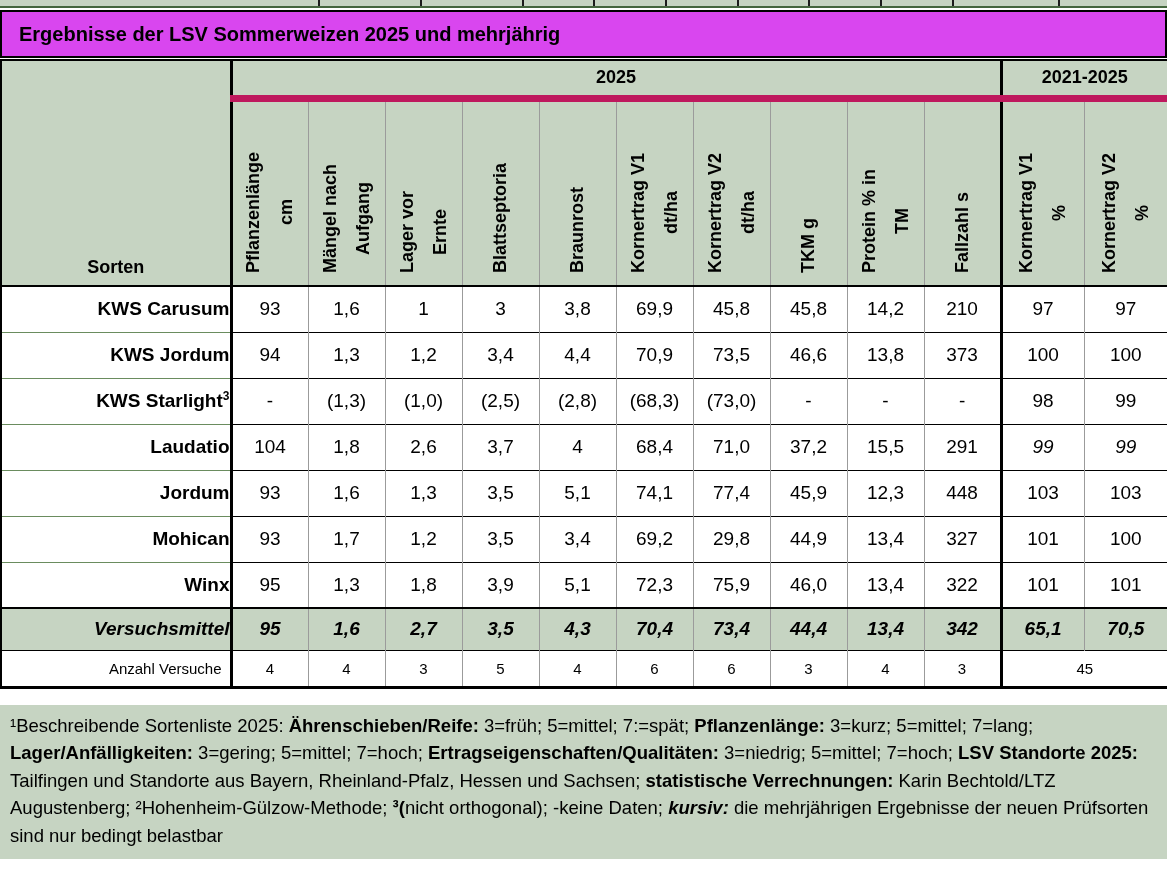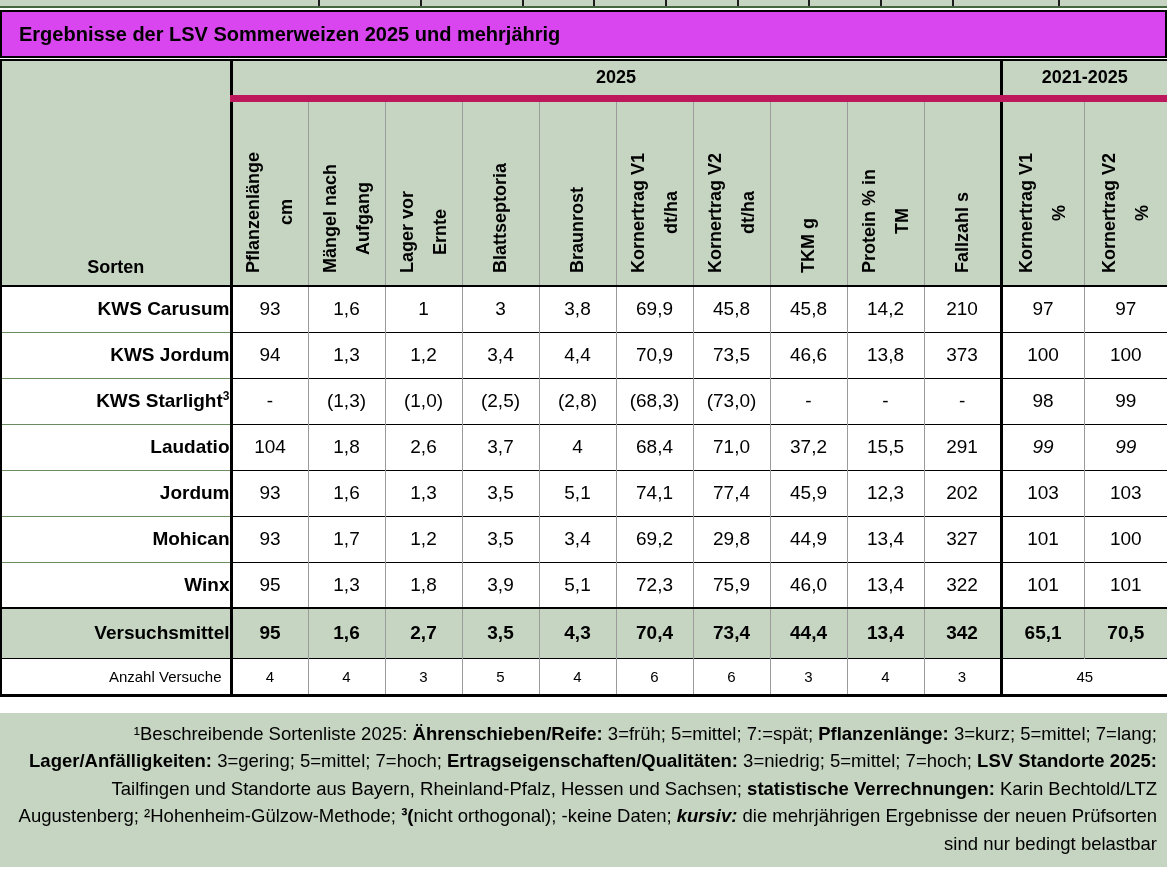--- a/index.html
+++ b/index.html
@@ -47,32 +47,32 @@
   td.val{
     text-align:center;vertical-align:middle;font-size:19px;height:46px;
     border-left:1px solid var(--grid-gray);border-top:1px solid #000;background:#fff;
   }
   td.val.thick-l{border-left:3px solid #000;}
   td.name-cell{
     font-size:19px;font-weight:bold;padding-left:8px;text-align:right;vertical-align:middle;
     border-top:1px solid var(--divider-green);border-right:3px solid #000;background:#fff;
   }
   td.name-cell sup{font-size:12px;}
-  tr.summary td{background:var(--green);font-weight:bold;border-top:2px solid #000;height:50px;}
+  tr.summary td{background:var(--green);font-weight:bold;border-top:2px solid #000;height:42px;font-style:italic;}
   tr.summary td.name-cell{border-top:2px solid #000;background:var(--green);}
   tr.count td{height:37px;font-size:15px;border-top:1px solid #000;}
   tr.count td.count-label{
     text-align:right;padding-right:8px;font-weight:normal;
     border-right:3px solid #000;vertical-align:middle;background:#fff;margin-top:20px;
   }
   tr.count td.val{font-size:15px;height:37px;}
   .ital{font-style:italic;}
   .footnote{
     box-sizing:border-box;width:1167px;margin-top:16px;background:var(--green);
-    padding:7px 10px 10px 10px;font-size:18.5px;line-height:27.5px;text-align:right;
+    padding:7px 10px 10px 10px;font-size:18.5px;line-height:27.5px;text-align:left;
   }
   .fb{font-weight:bold;}
   .fi{font-style:italic;}
 </style>
 </head>
 <body>
 
 <div class="page">
 
   <div class="top-strip">
@@ -196,21 +196,21 @@
           <td class="name-cell">Jordum</td>
           <td class="val thick-l">93</td>
           <td class="val">1,6</td>
           <td class="val">1,3</td>
           <td class="val">3,5</td>
           <td class="val">5,1</td>
           <td class="val">74,1</td>
           <td class="val">77,4</td>
           <td class="val">45,9</td>
           <td class="val">12,3</td>
-          <td class="val">202</td>
+          <td class="val">448</td>
           <td class="val thick-l">103</td>
           <td class="val">103</td>
         </tr>
         <tr>
           <td class="name-cell">Mohican</td>
           <td class="val thick-l">93</td>
           <td class="val">1,7</td>
           <td class="val">1,2</td>
           <td class="val">3,5</td>
           <td class="val">3,4</td>

